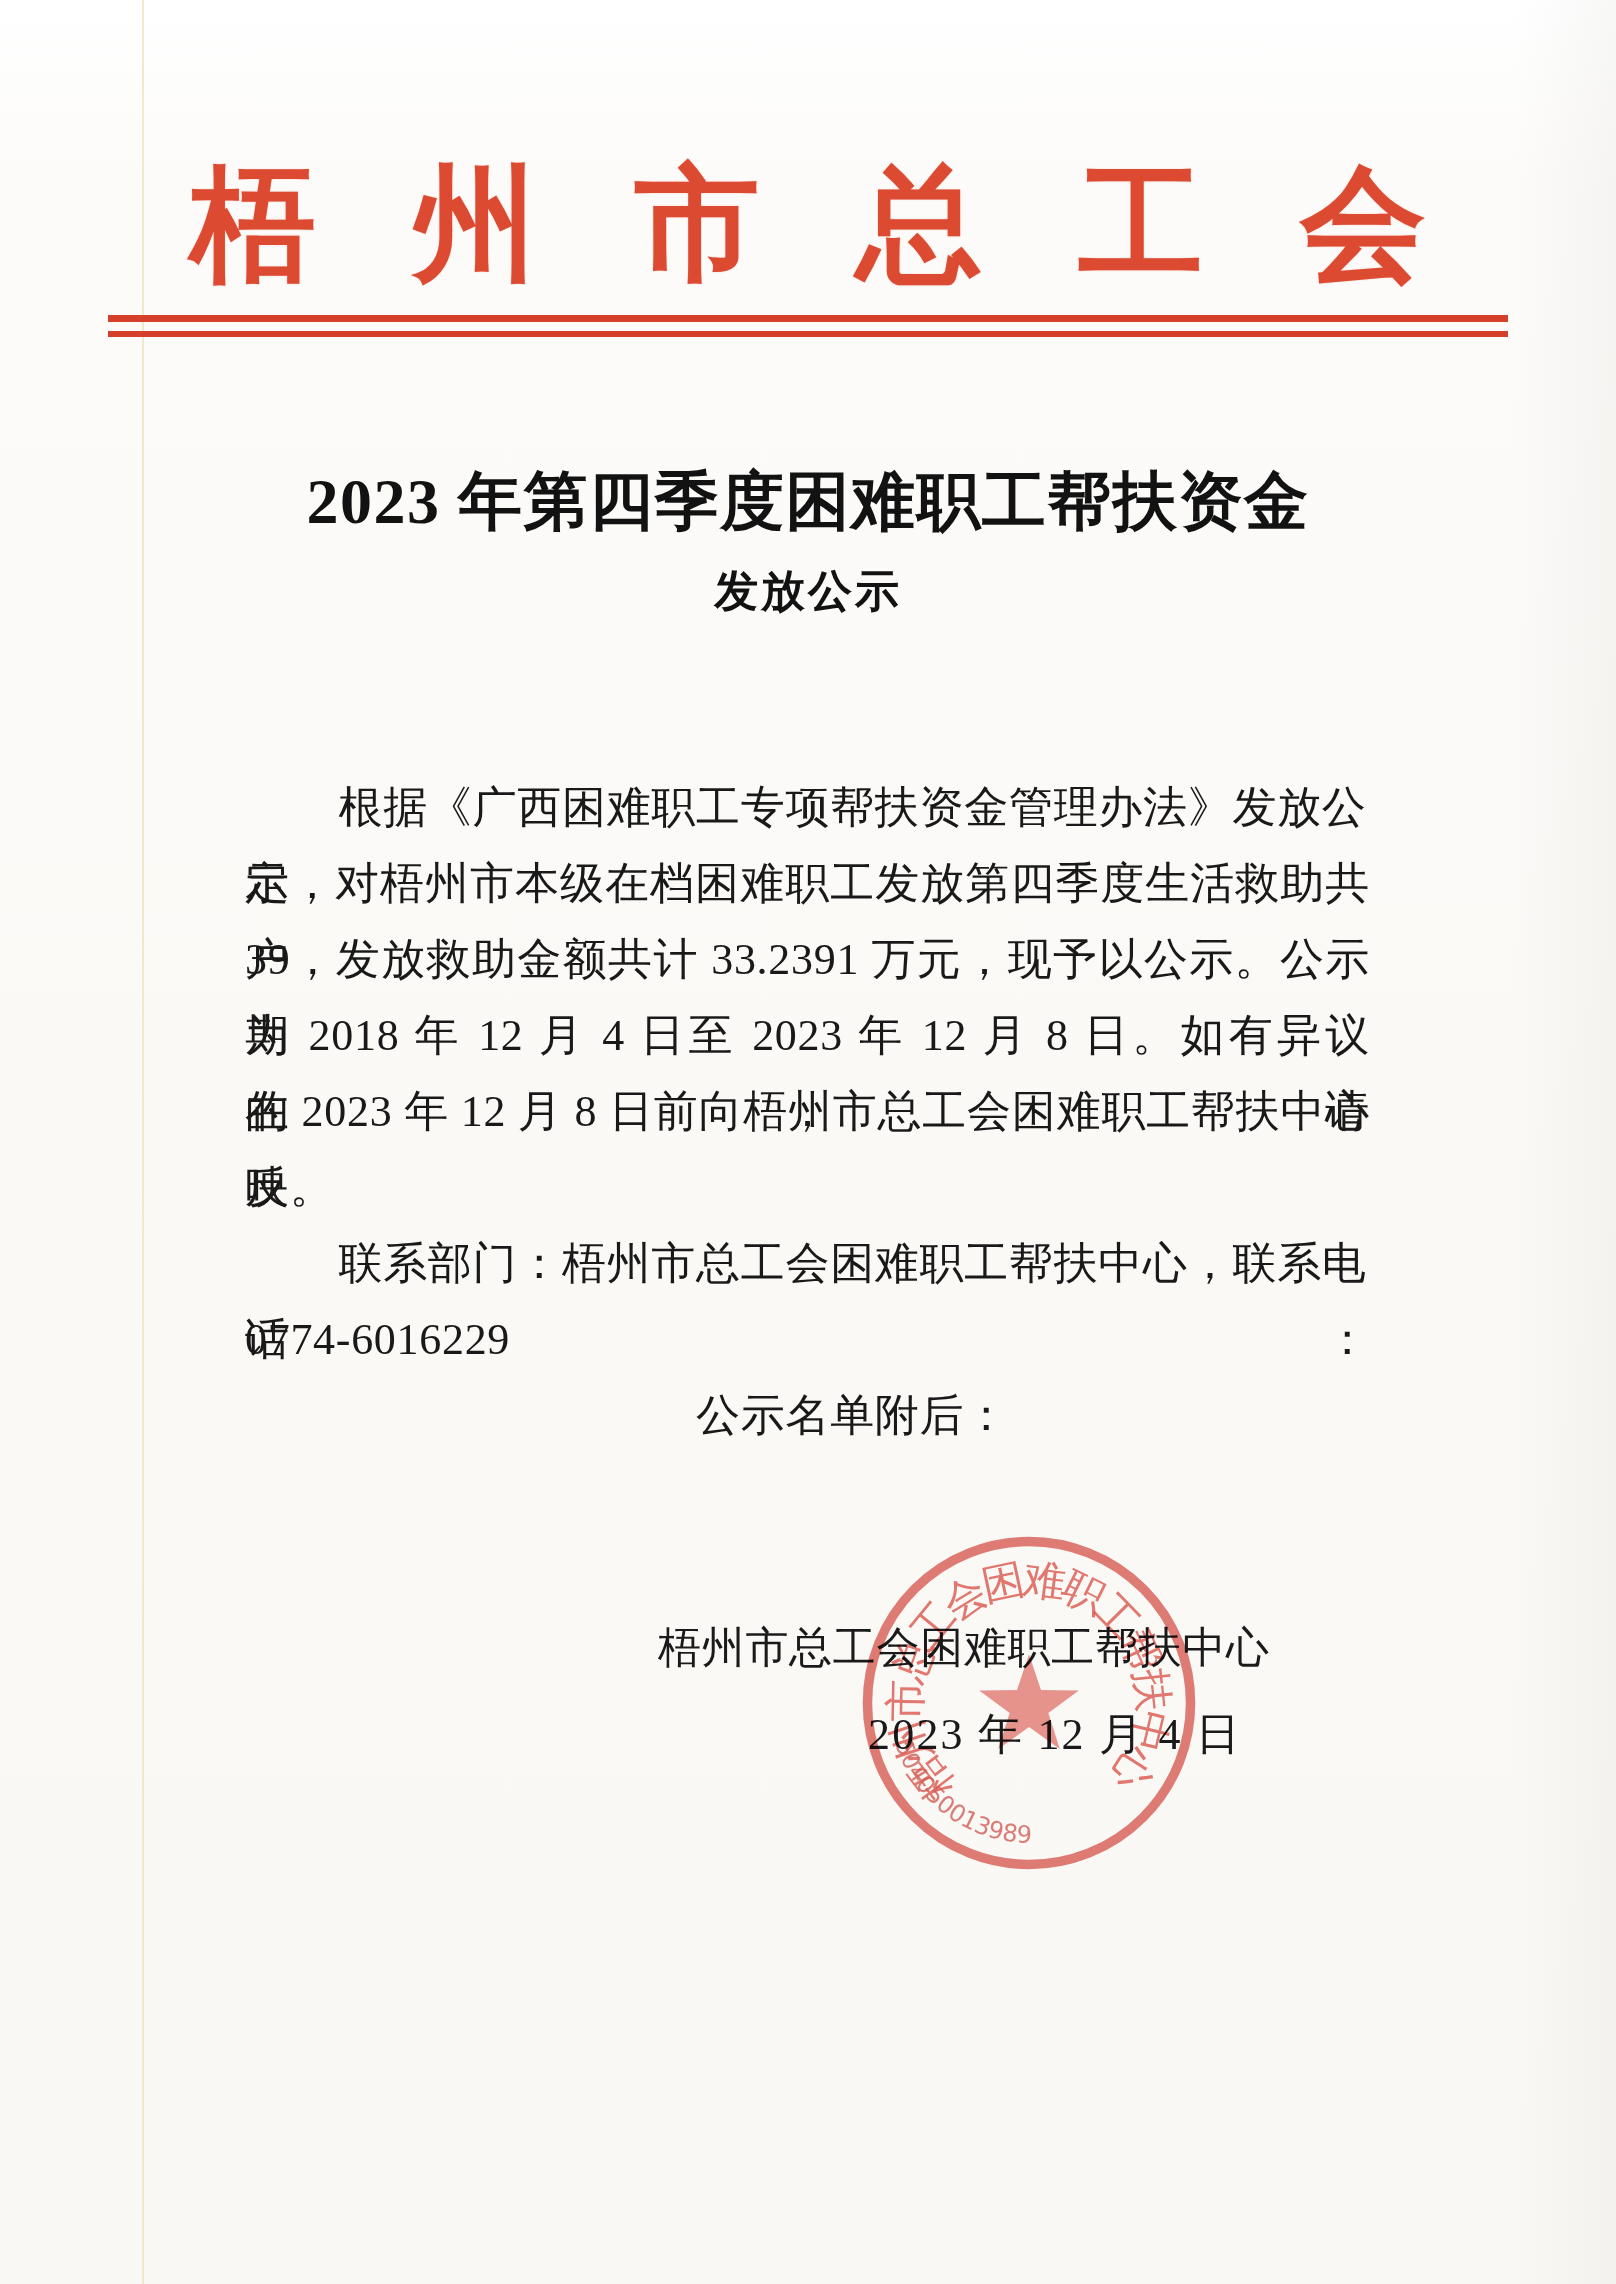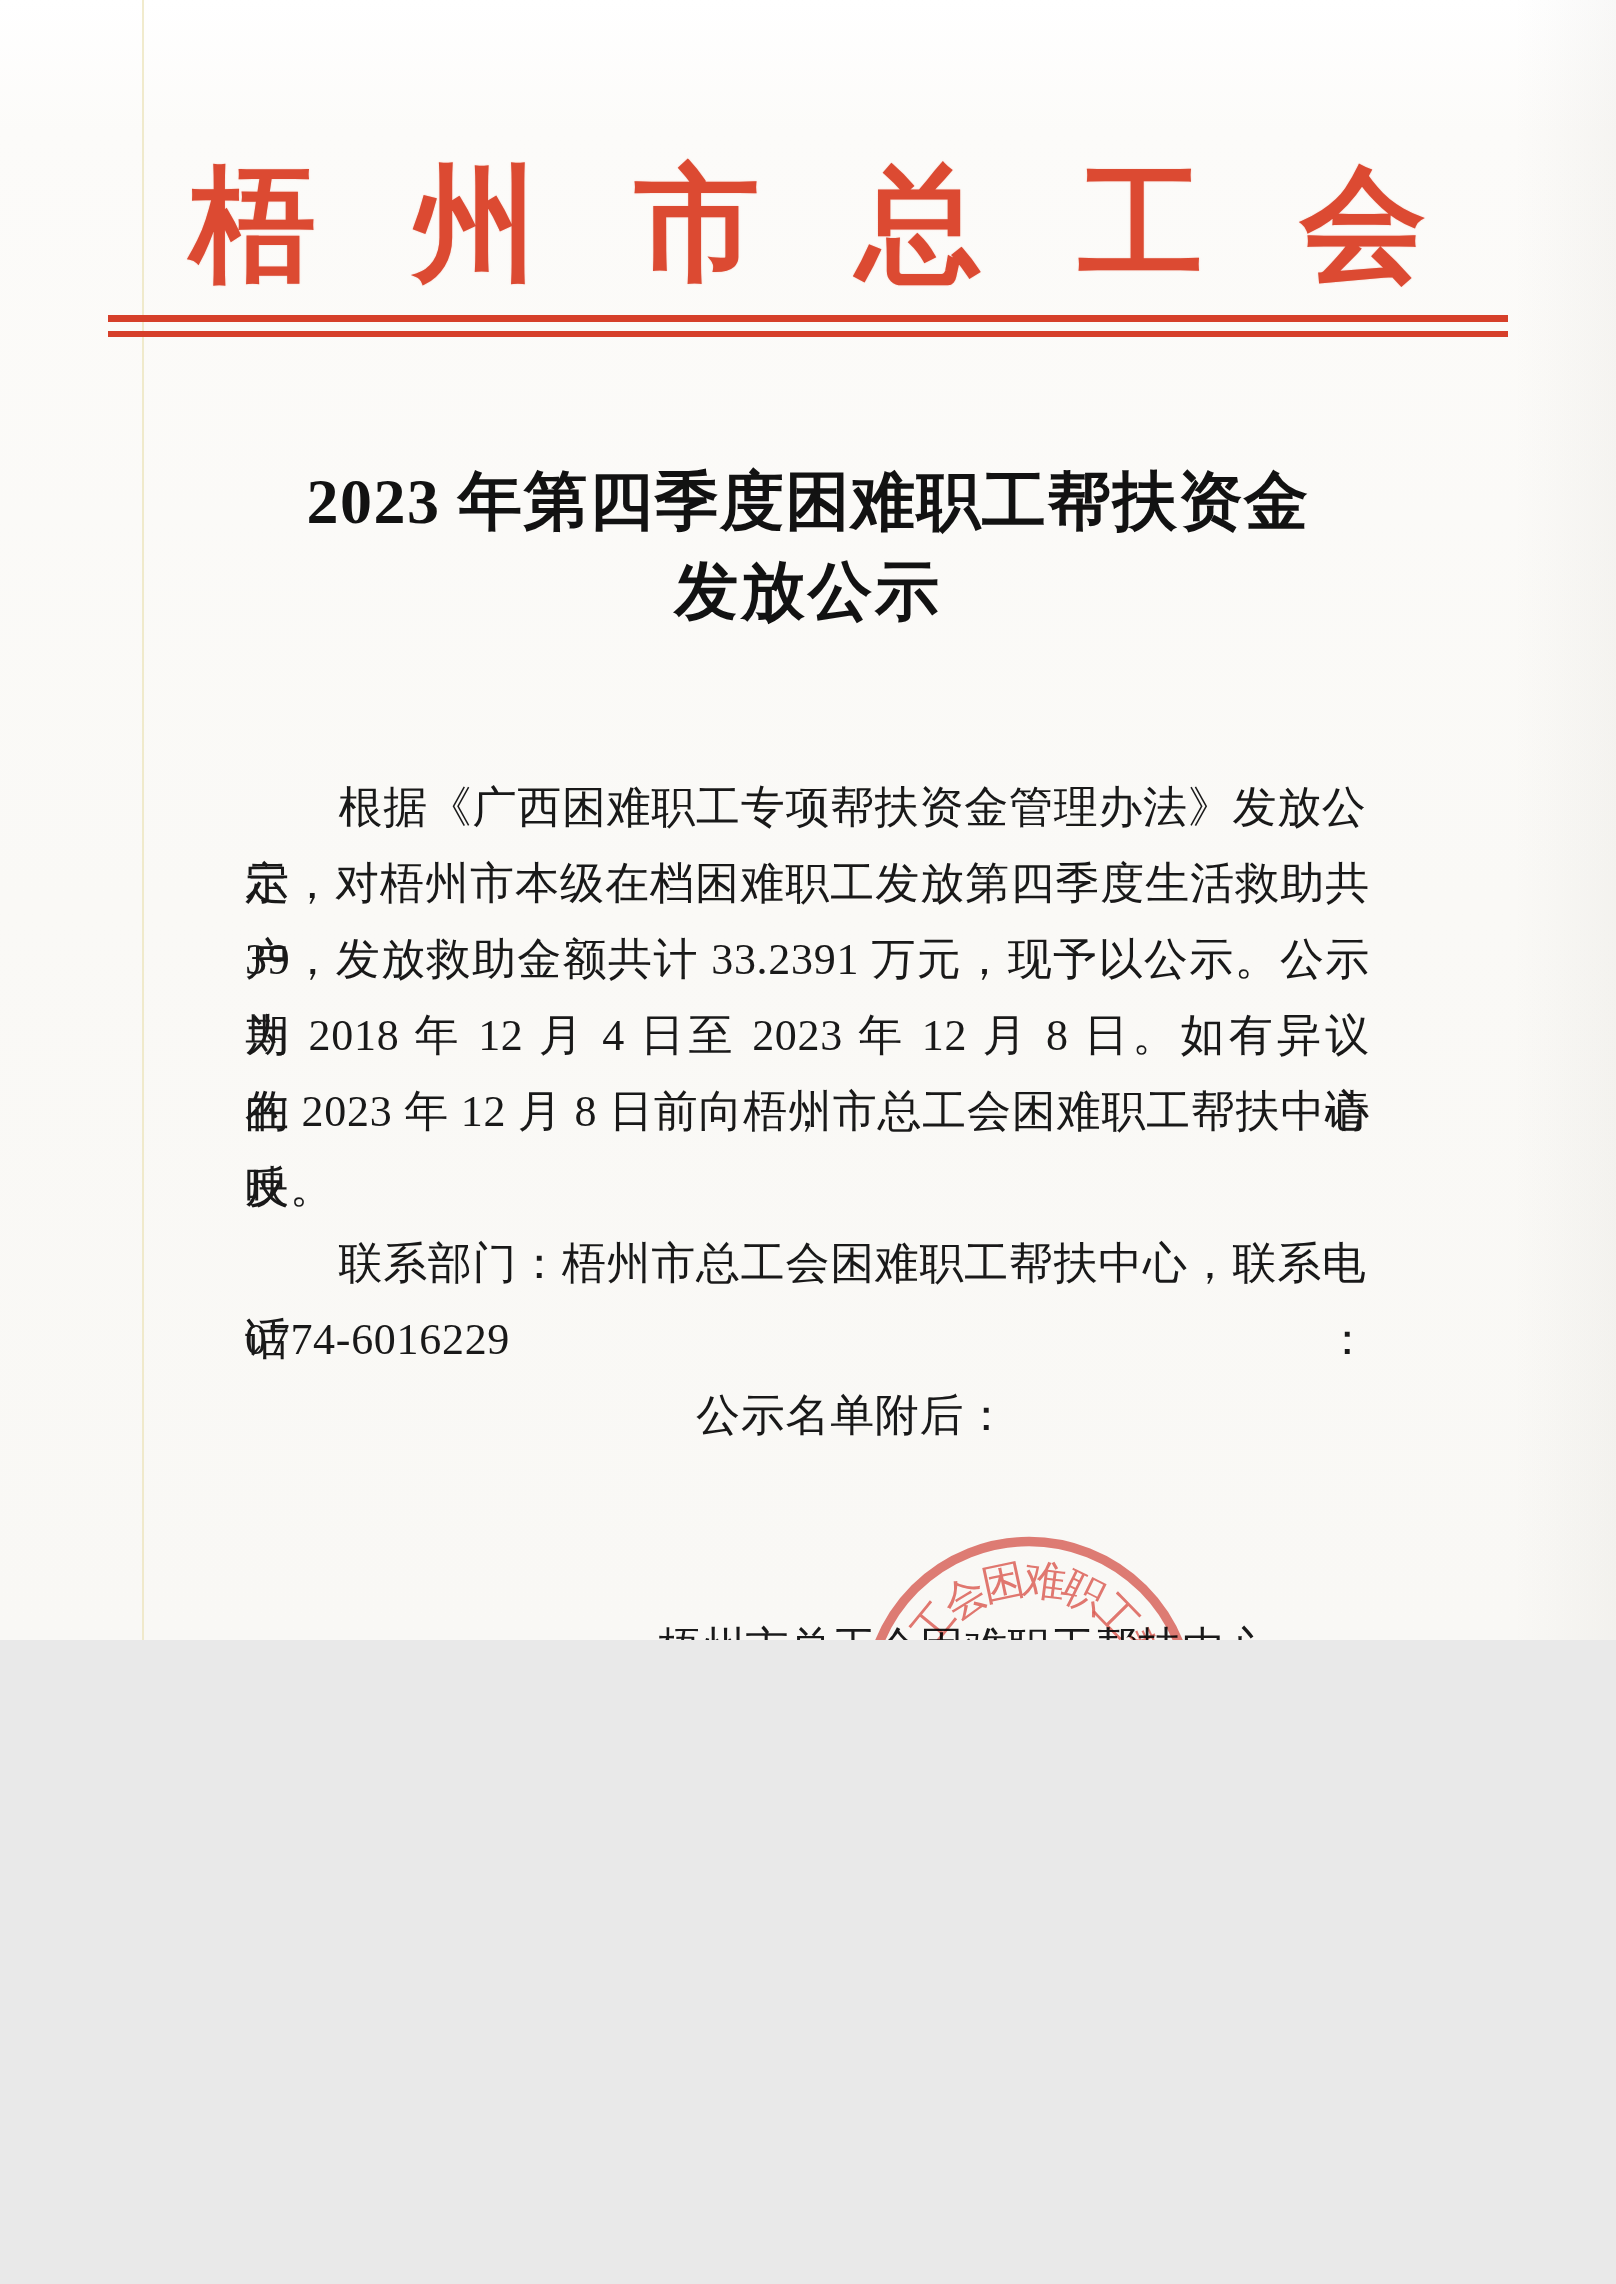--- a/index.html
+++ b/index.html
@@ -1,18 +1,18 @@
 <!DOCTYPE html>
 <html style="font-size:11.6px"><head>
 <meta charset="utf-8">
 <style>
   html,body{margin:0;padding:0;background:#e9e9e9;}
   .page{
     position:relative;
-    width:1616px;height:1640px;
+    width:1616px;height:2284px;
     margin:0 auto;
     background:
       linear-gradient(180deg,#ffffff 0%,#fcfbf9 8%,#faf9f6 55%,#f9f8f5 100%);
     overflow:hidden;
     font-family:"Liberation Serif","DejaVu Serif",serif;
     color:#1b1b1b;
   }
   
   .scan-line{
     position:absolute;left:142px;top:0;width:2.2px;height:2284px;
@@ -34,21 +34,21 @@
   }
   .rule{position:absolute;left:108px;width:1400px;background:#d63f2a;}
   .rule-top{top:315px;height:7.3px;}
   .rule-bottom{top:331px;height:5.8px;}
   
   .doc-title{
     position:absolute;top:467px;left:0;width:1616px;text-align:center;
     font-weight:bold;color:#121212;
   }
   .doc-title .l1{font-size:64px;line-height:70px;letter-spacing:1.5px;}
-  .doc-title .l2{font-size:64px;line-height:70px;margin-top:19.6px;letter-spacing:2.9px;}
+  .doc-title .l2{font-size:44px;line-height:70px;margin-top:19.6px;letter-spacing:2.9px;}
   
   .body-text{
     position:absolute;left:245px;top:770px;width:1125px;
     font-size:44px;color:#191919;
   }
   .body-line{
     height:76px;line-height:76px;white-space:nowrap;
     text-align:left;letter-spacing:0.7px;
   }
   .body-line.fill{

